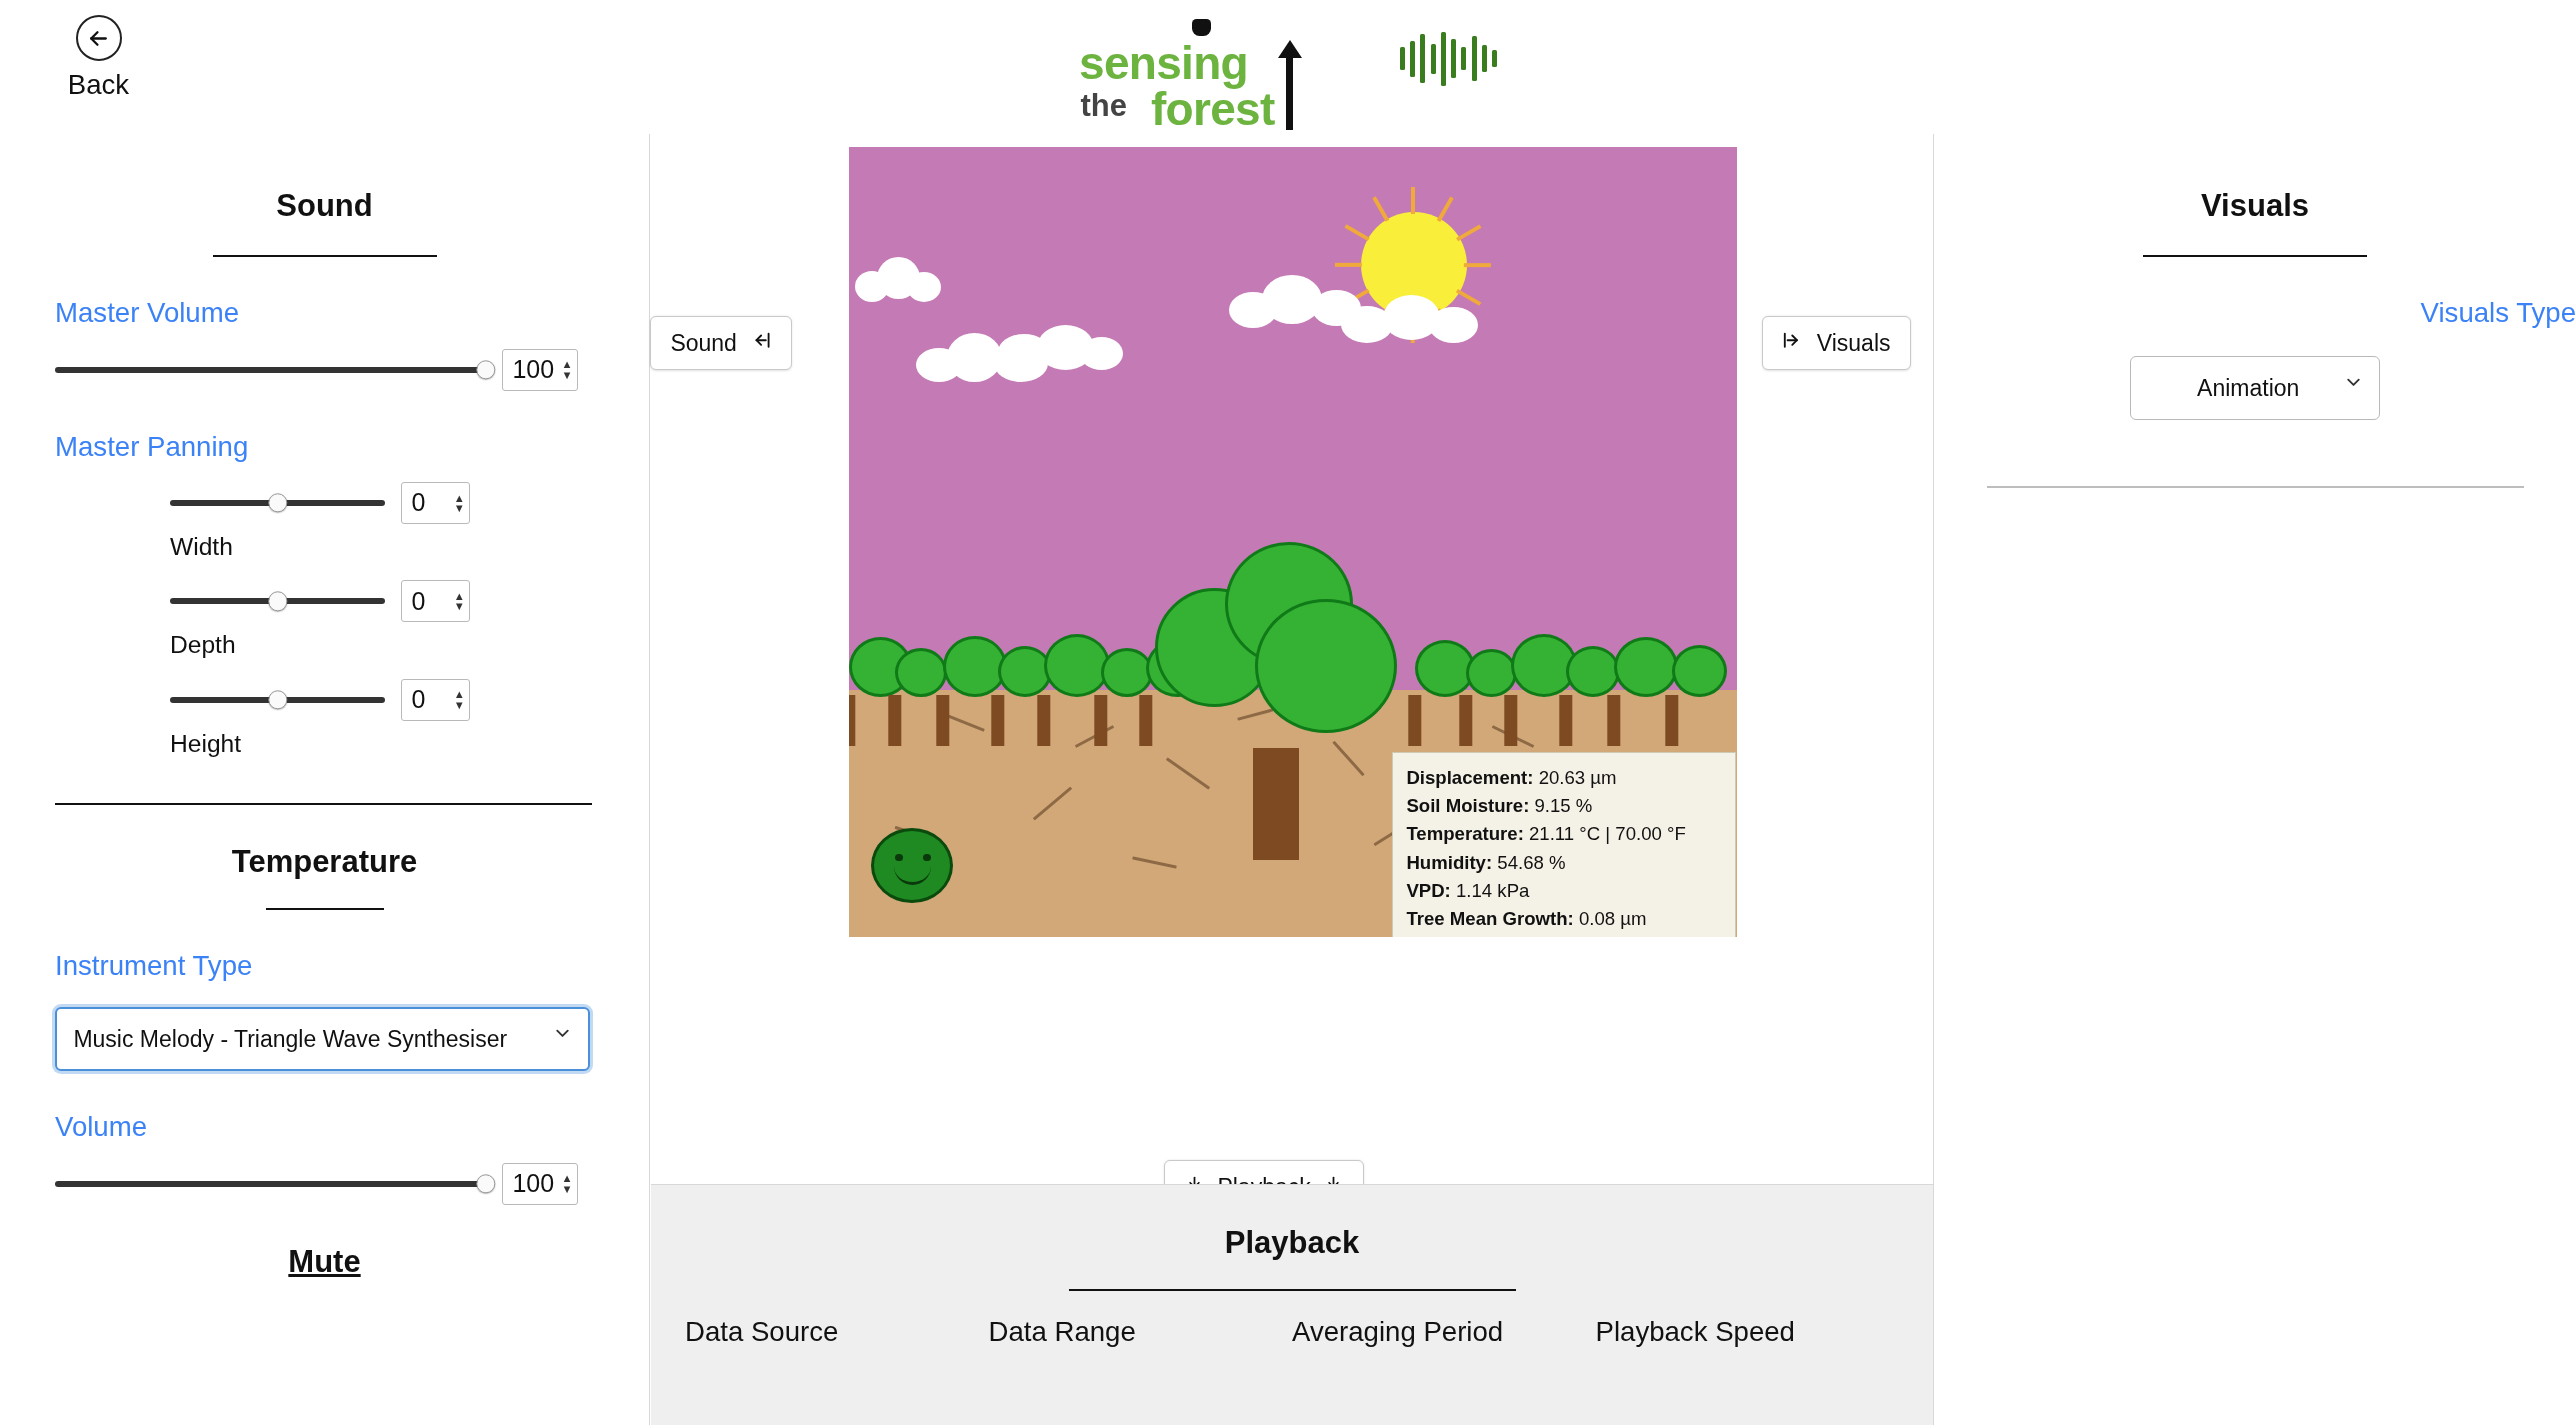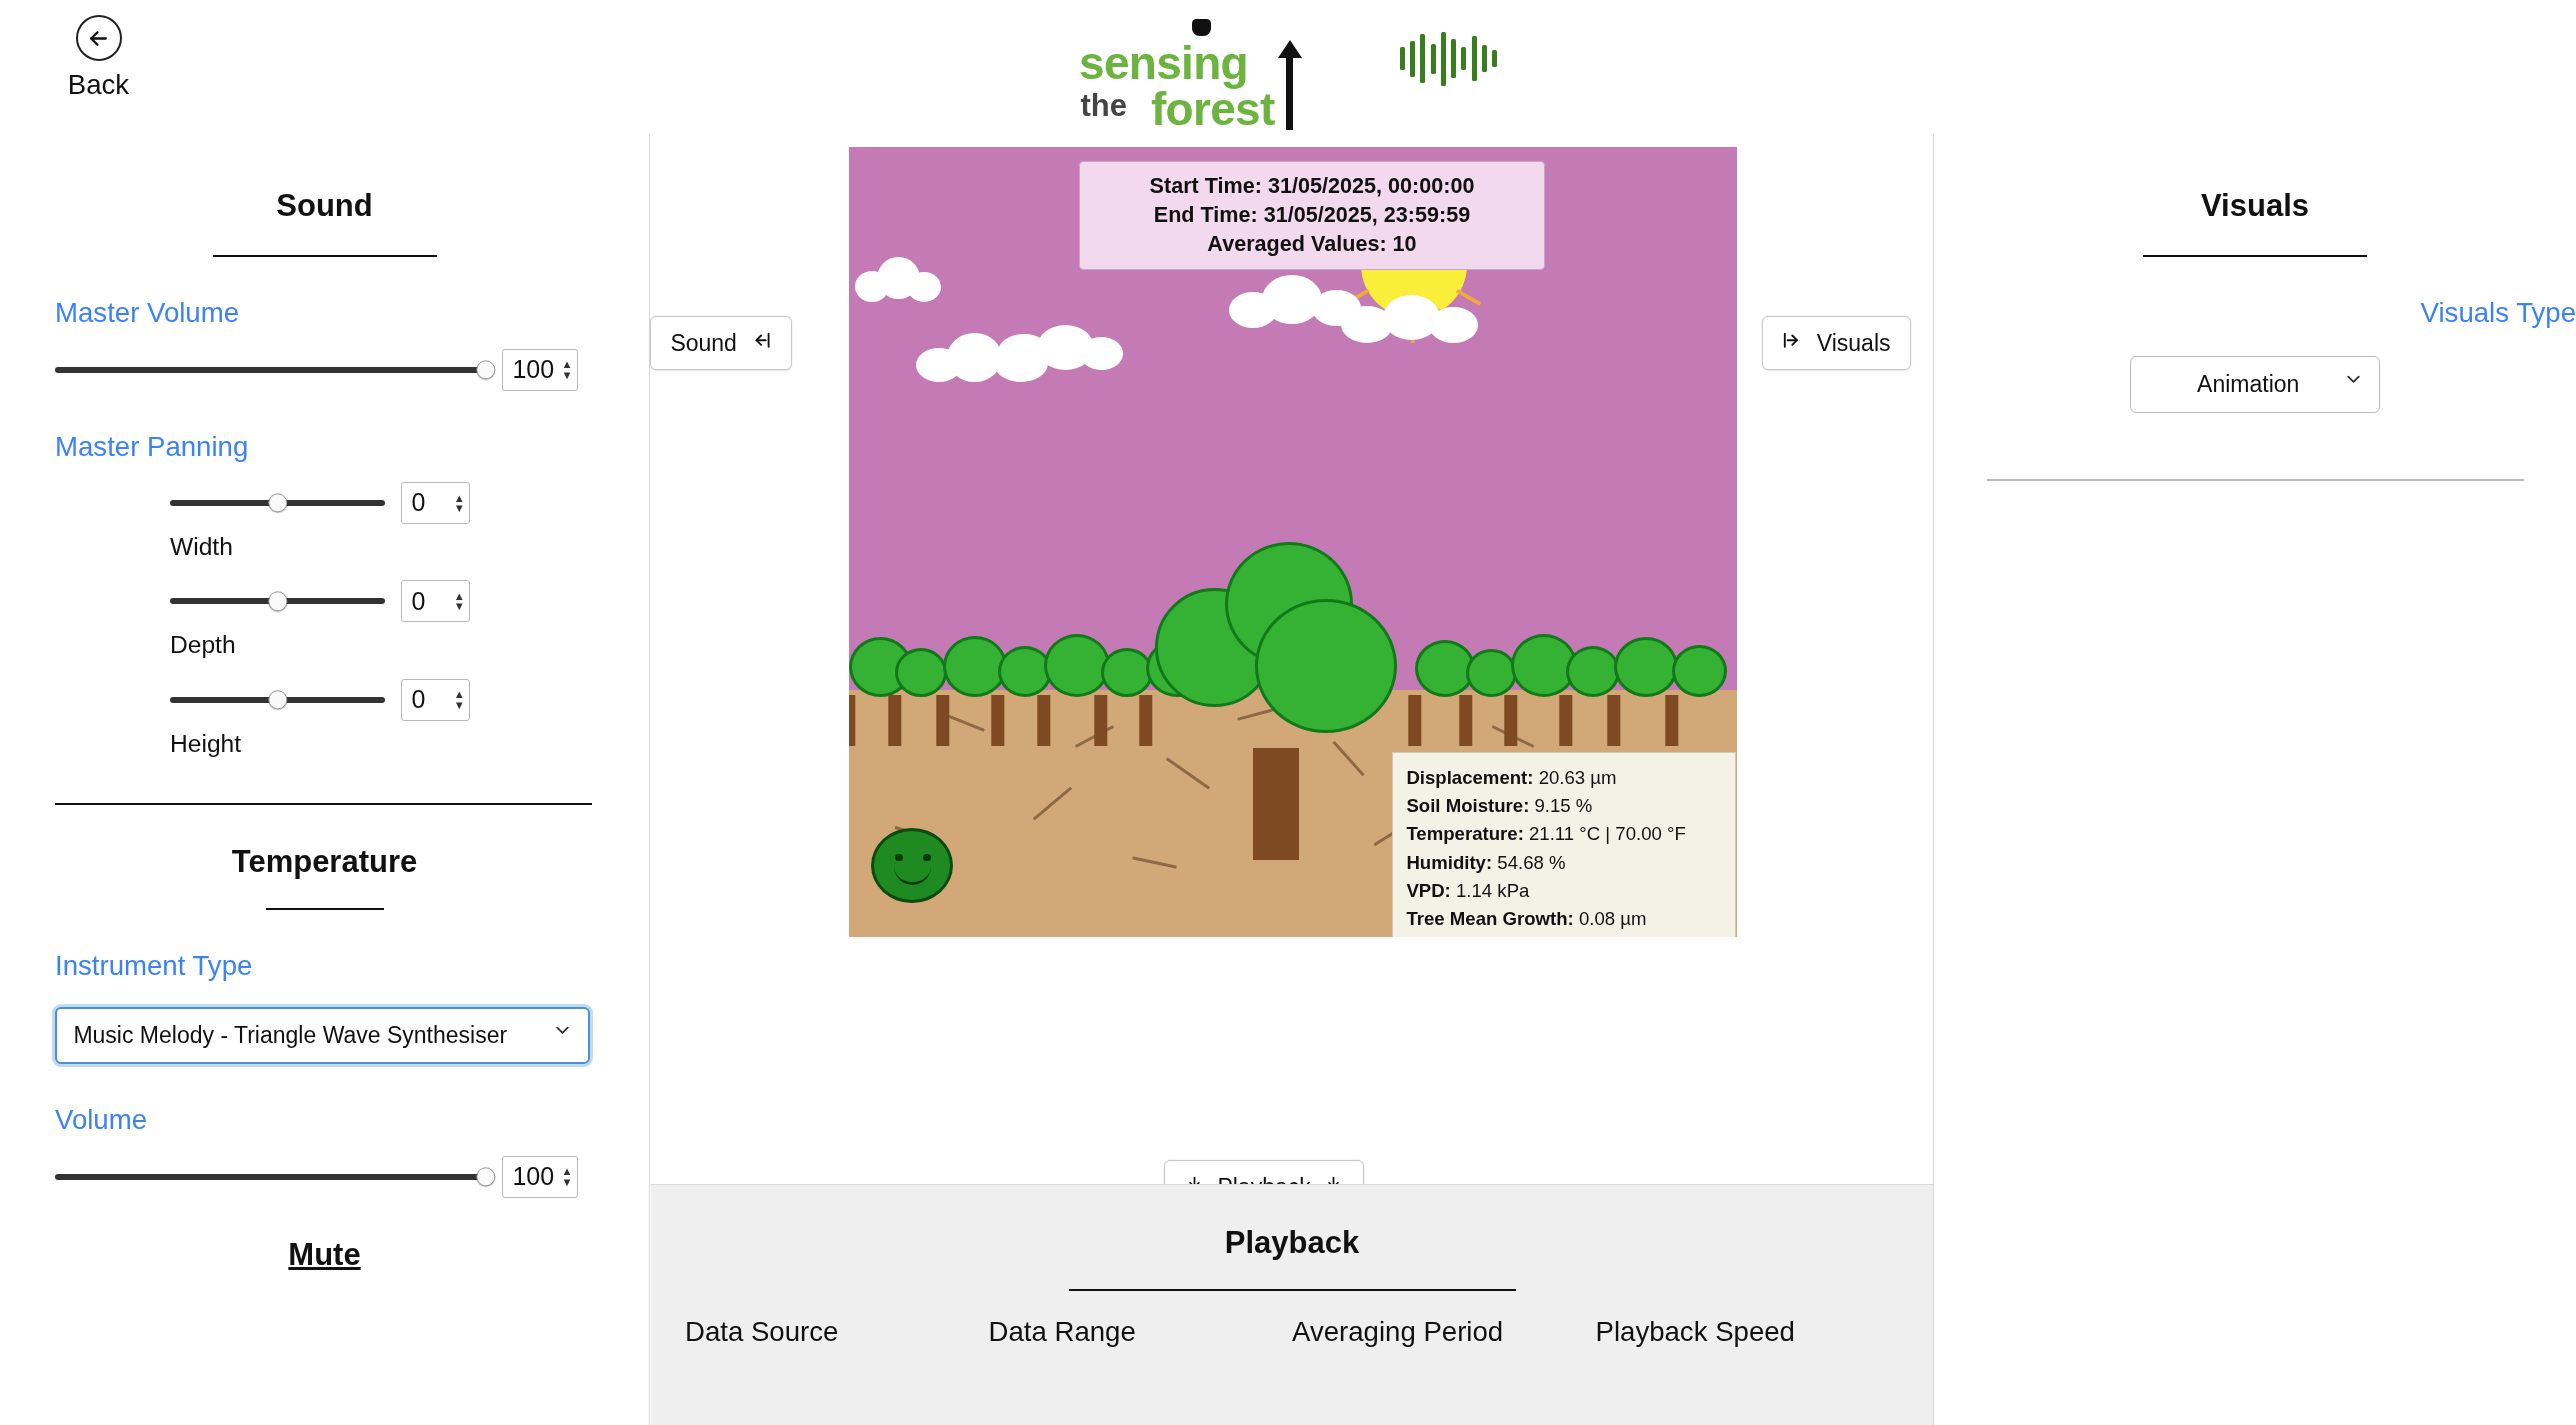--- a/index.html
+++ b/index.html
@@ -156,21 +156,21 @@
   }
   .sub-title-rule {
     width: 118px; height: 2.2px; background: #111;
     margin: 28px auto 0 auto;
   }
 
   
   .select {
     position: relative;
     display: flex; align-items: center;
-    height: 57px; border-radius: 6px;
+    height: 64px; border-radius: 6px;
     border: 1.5px solid #b9b9b9; background: #fff;
     padding: 0 42px 0 16.4px;
     font-size: 23px; color: #111;
   }
   .select.focused {
     border: 2.2px solid #4a90d9;
     box-shadow: 0 0 0 3px rgba(120,170,230,.45);
   }
   .select .chev {
     position: absolute; right: 15px; top: 50%;
@@ -585,25 +585,20 @@
         <div class="c" style="left:112px;top:57px;width:142px;height:134px"></div>
         <div class="trunk"></div>
       </div>
 
       <div class="bush">
         <div class="eye" style="left:21px"></div>
         <div class="eye" style="left:49px"></div>
         <div class="smile"></div>
       </div>
 
-      <div class="time-box">
-        <div>Start  Time: 31/05/2025, 00:00:00</div>
-        <div>End Time: 31/05/2025, 23:59:59</div>
-        <div>Averaged Values: 10</div>
-      </div>
 
       <div class="info-box">
         <div><b>Displacement:</b> <span class="v">20.63 µm</span></div>
         <div><b>Soil Moisture:</b> <span class="v">9.15 %</span></div>
         <div><b>Temperature:</b> <span class="v">21.11 °C | 70.00 °F</span></div>
         <div><b>Humidity:</b> <span class="v">54.68 %</span></div>
         <div><b>VPD:</b> <span class="v">1.14 kPa</span></div>
         <div><b>Tree Mean Growth:</b> <span class="v">0.08 µm</span></div>
       </div>
     </div>

